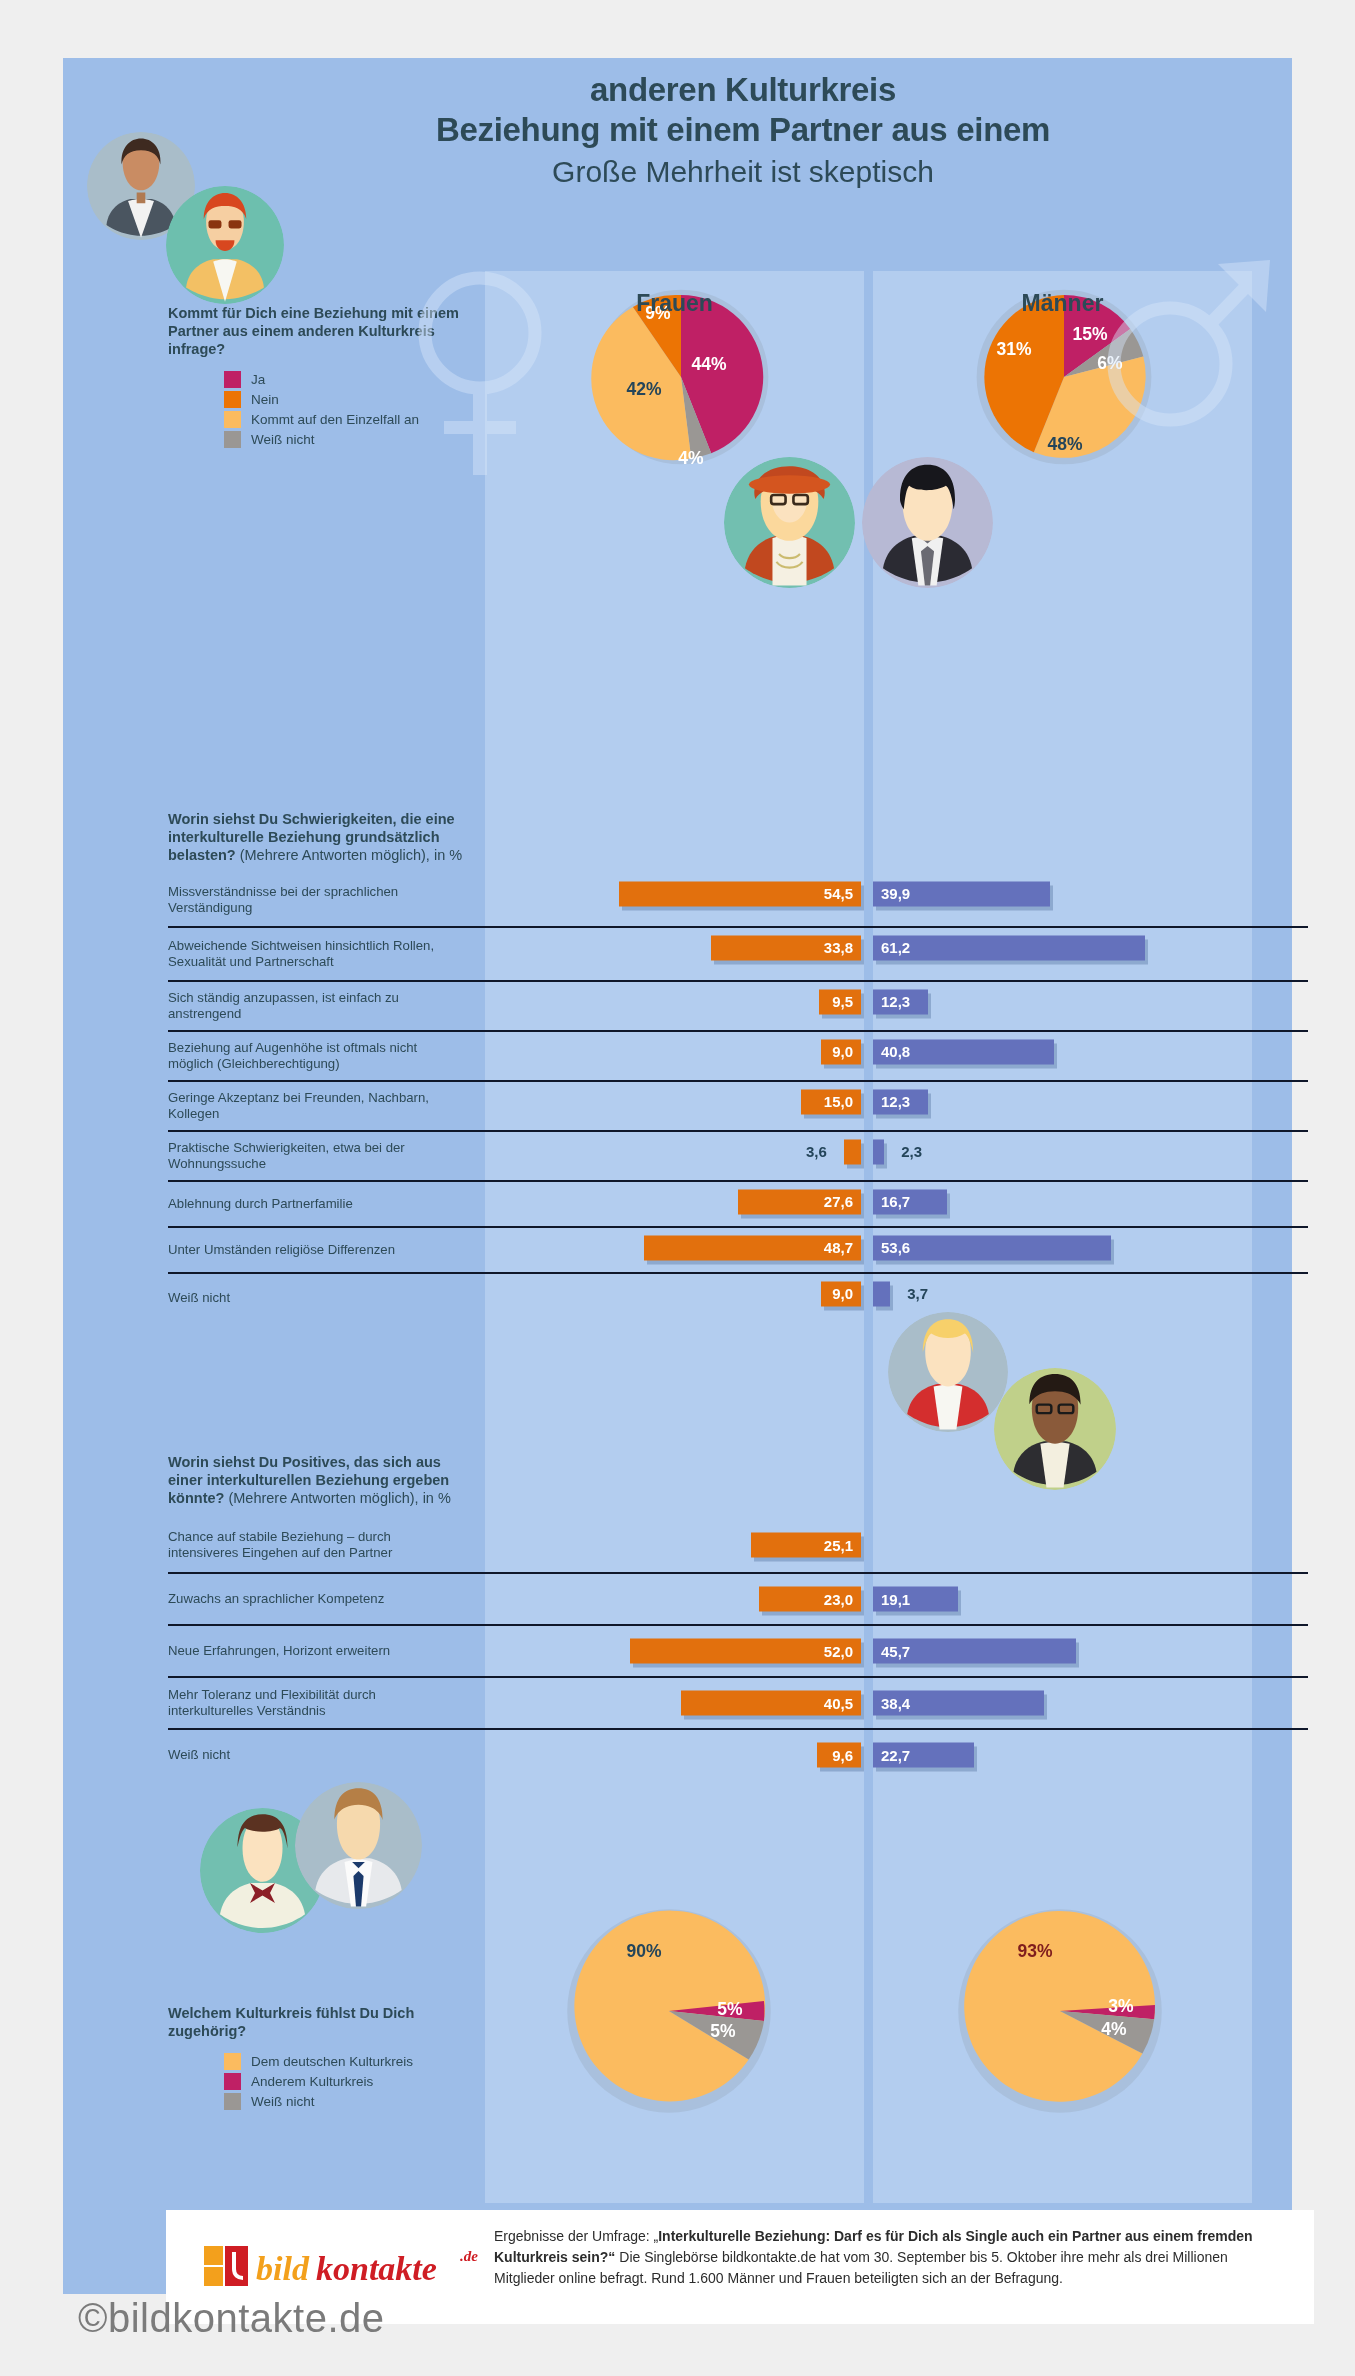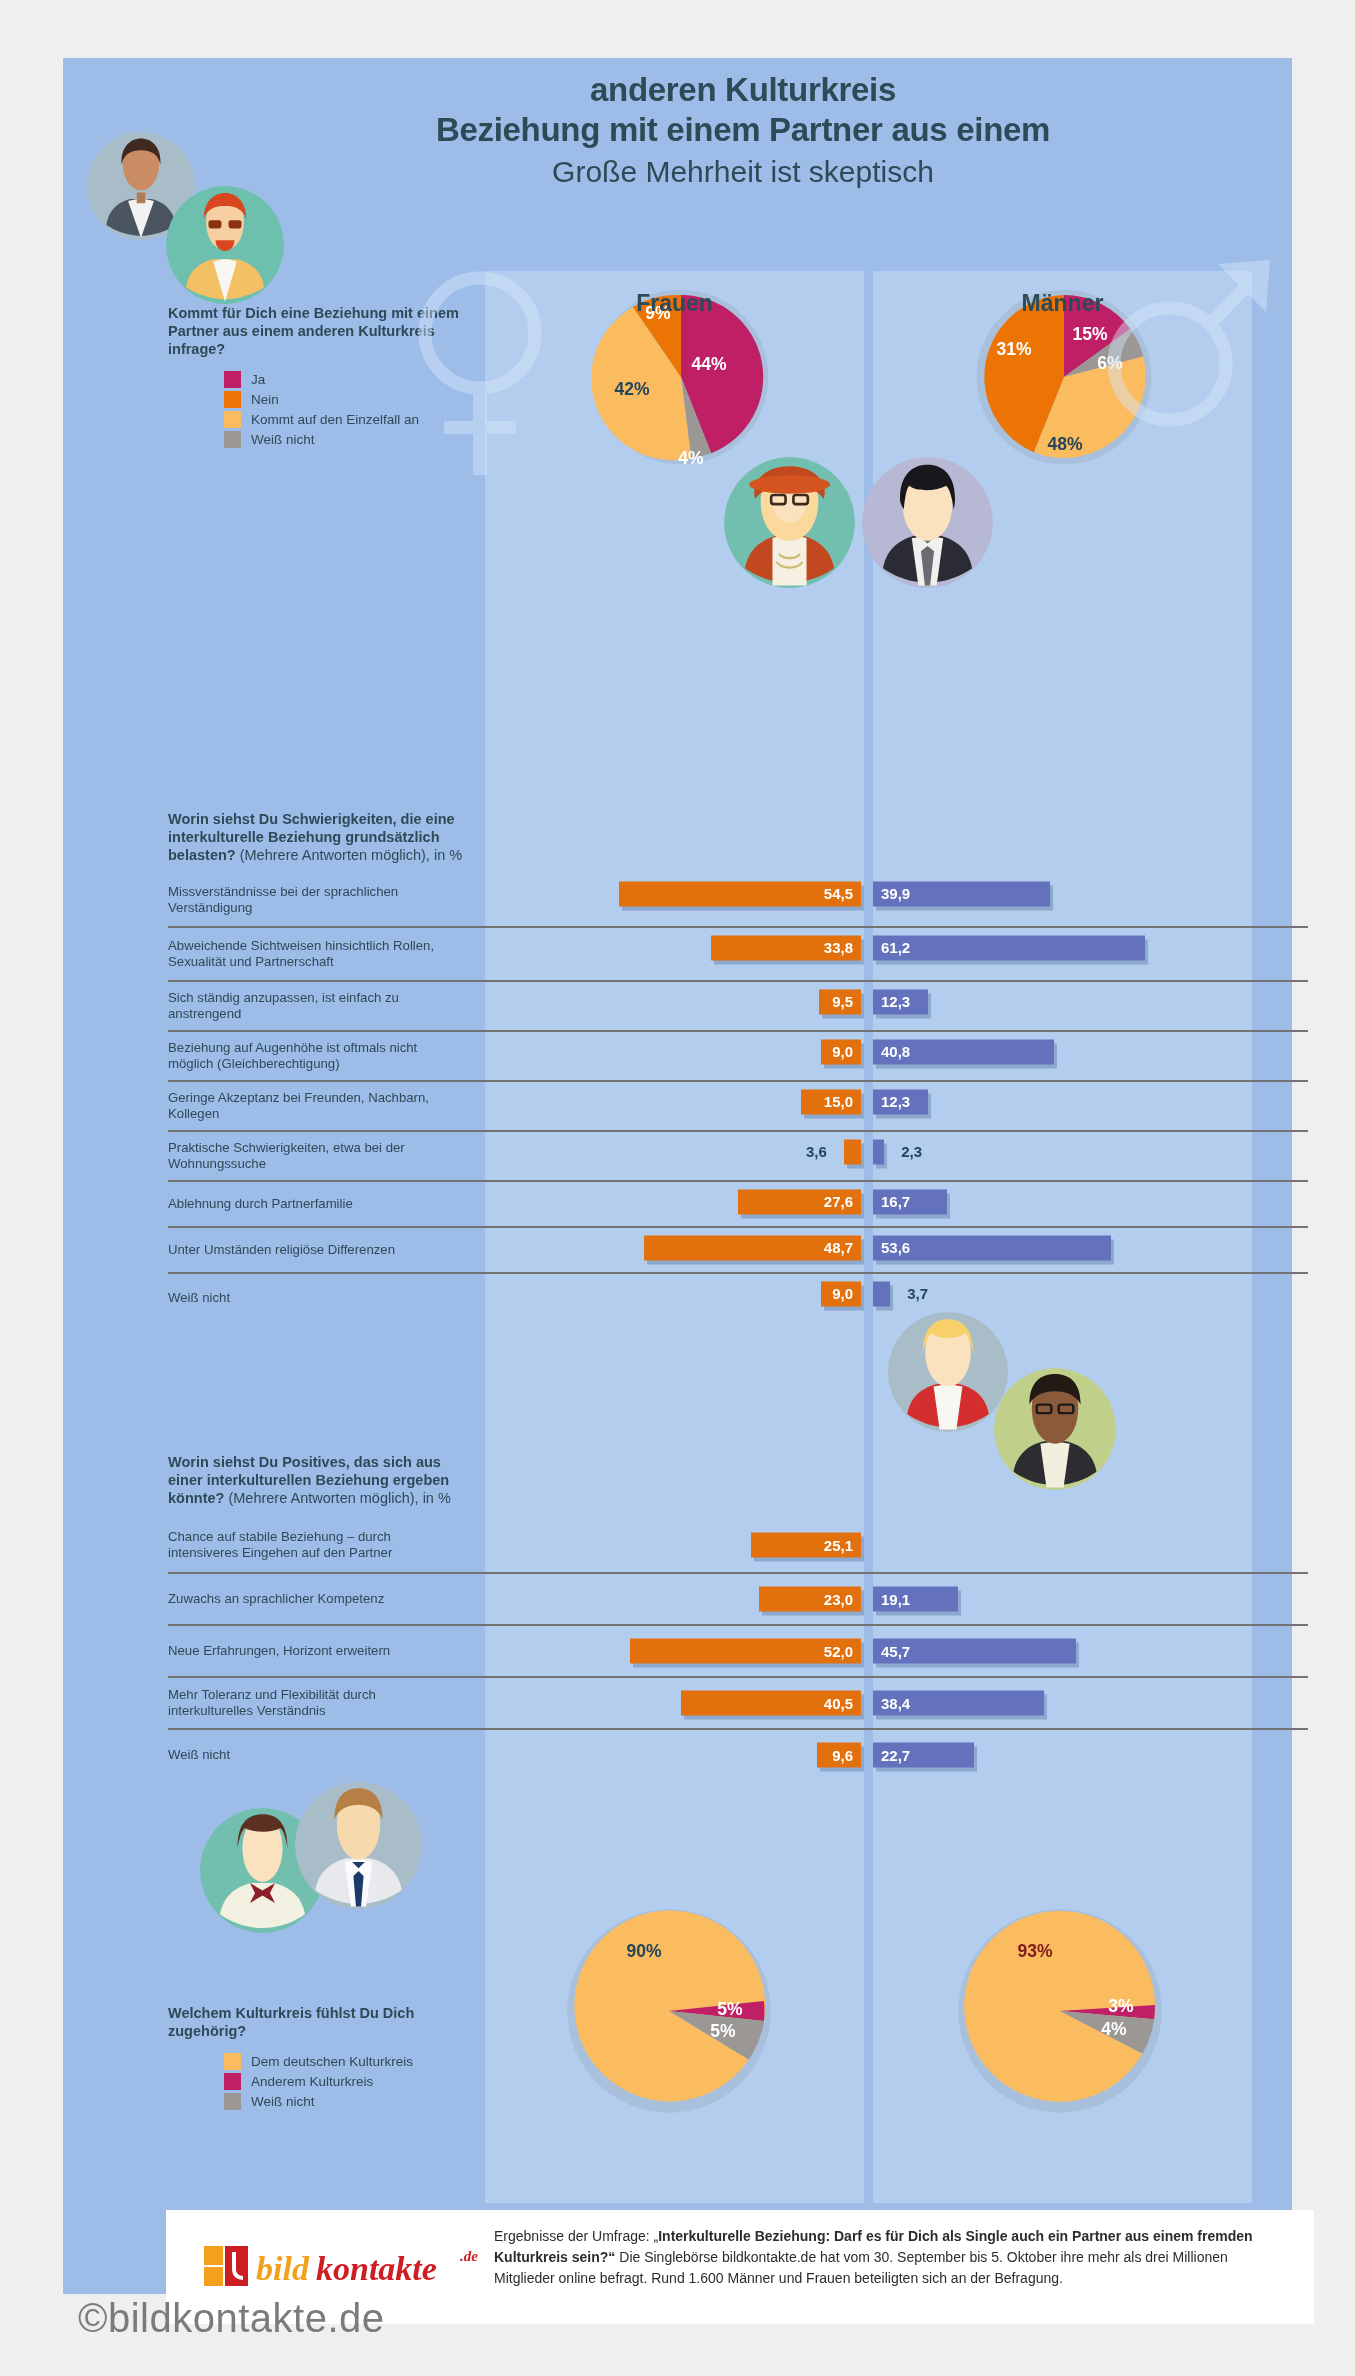--- a/index.html
+++ b/index.html
@@ -49,21 +49,21 @@
   
   .pie-wrap{position:absolute;}
   .pie-wrap svg{display:block;}
   .pielbl{
     position:absolute;font-weight:bold;font-size:17.5px;
     transform:translate(-50%,-50%);white-space:nowrap;
   }
 
   
   .rows{position:absolute;left:105px;width:1140px;}
-  .row{position:relative;height:39px;border-top:2px solid #737373;}
+  .row{position:relative;height:39px;border-top:2px solid #0f172a;}
   .row.first{border-top:none;}
   .rowlabel{
     position:absolute;left:0;top:50%;transform:translateY(-50%);
     width:290px;font-size:13.2px;line-height:16px;color:#2d4a57;
   }
   .barcell{position:absolute;top:0;height:39px;}
   .barcell.w{left:313px;width:380px;}
   .barcell.m{left:705px;width:435px;}
   .bar{
     position:absolute;top:50%;transform:translateY(-50%);
@@ -188,21 +188,21 @@
         <path d="M50 50 L50 5 A45 45 0 0 1 66.6 91.9 Z" fill="#bf2065"></path>
 
         <path d="M50 50 L66.6 91.9 A45 45 0 0 1 55.6 94.6 Z" fill="#9a9794"></path>
 
         <path d="M50 50 L55.6 94.6 A45 45 0 0 1 23.6 11.5 Z" fill="#fbbb5f"></path>
 
         <path d="M50 50 L23.6 11.5 A45 45 0 0 1 50 5 Z" fill="#ec7404"></path>
       </svg>
       <div class="pielbl" style="left:119px;top:78px;color:#ffffff;">44%</div>
       <div class="pielbl" style="left:101px;top:172px;color:#ffffff;">4%</div>
-      <div class="pielbl" style="left:42px;top:103px;color:#24455a;">42%</div>
+      <div class="pielbl" style="left:54px;top:103px;color:#24455a;">42%</div>
       <div class="pielbl" style="left:68px;top:27px;color:#ffffff;">9%</div>
     </div>
 
     <div class="pie-wrap" style="left:910px;top:228px;width:182px;height:182px;">
       <svg width="182" height="182" viewBox="0 0 100 100">
         <circle cx="50" cy="50" r="48" fill="#a9c0dd"></circle>
 
         <path d="M50 50 L50 5 A45 45 0 0 1 86.4 23.6 Z" fill="#bf2065"></path>
 
         <path d="M50 50 L86.4 23.6 A45 45 0 0 1 93.6 38.8 Z" fill="#9a9794"></path>

